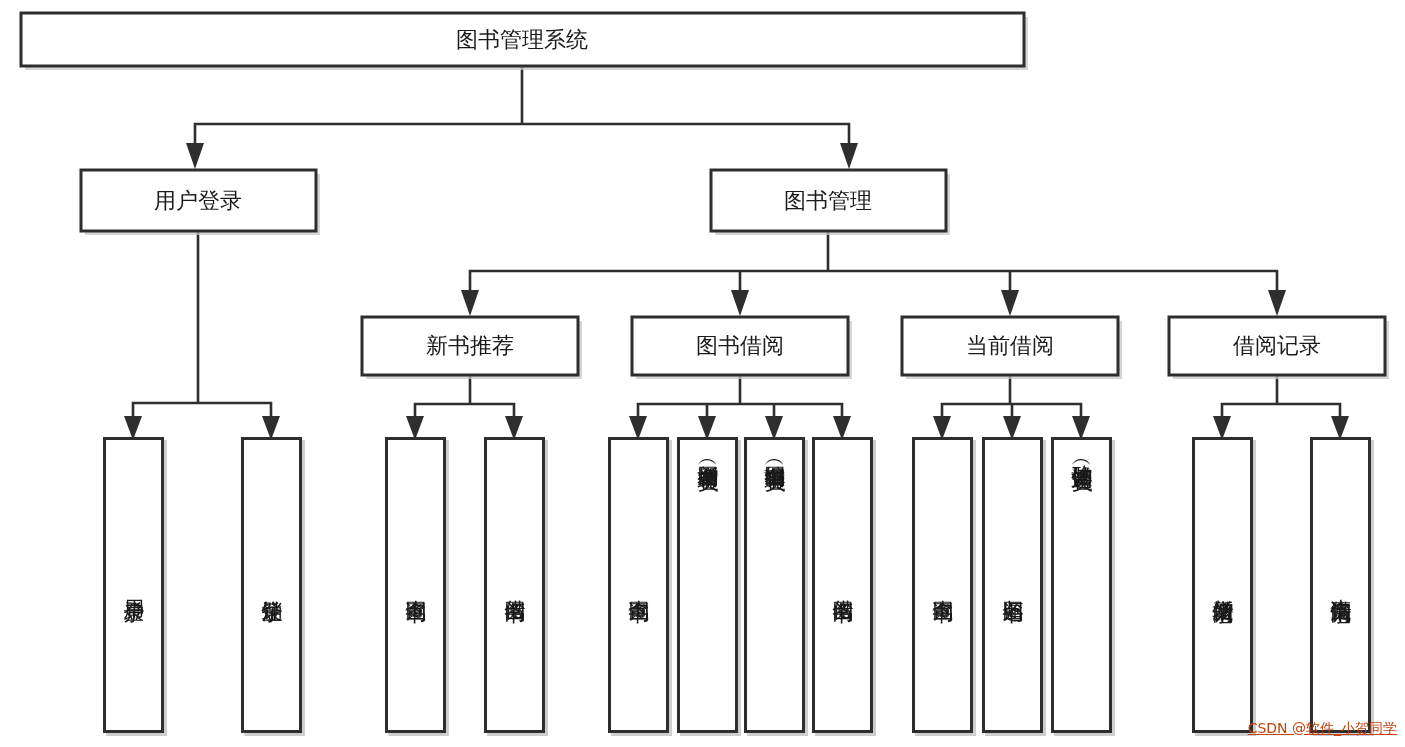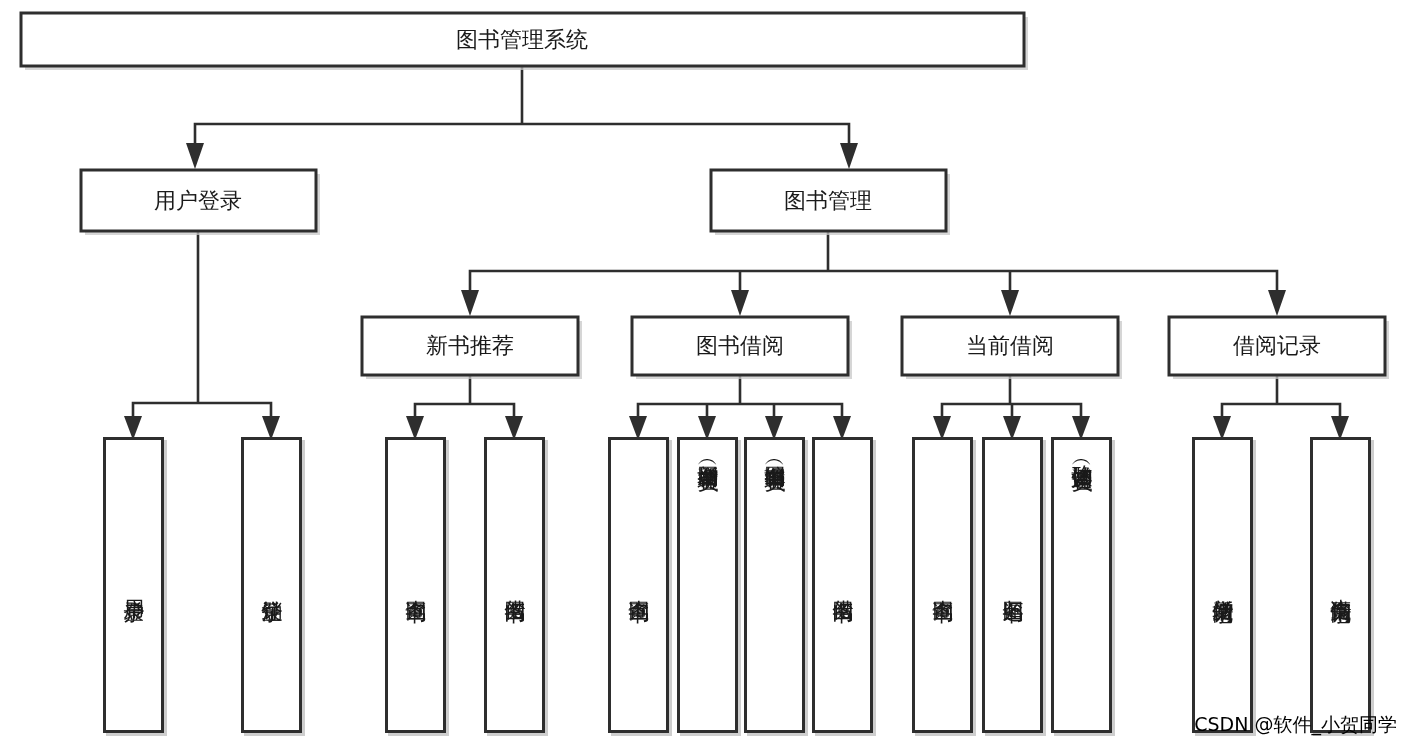--- a/index.html
+++ b/index.html
@@ -72,24 +72,25 @@
   }
   .leaf-text.centered {
     top: 50%;
     transform: translate(-50%, -50%);
   }
   .watermark {
     position: absolute;
     right: 8px;
     bottom: 4px;
     font-family: "DejaVu Sans", "Liberation Sans", sans-serif;
-    font-size: 19px;
-    color: #000000;
+    font-size: 14px;
+    color: #c2410c;
     white-space: nowrap;
     user-select: none;
+    text-decoration: underline;
   }
 </style>
 </head>
 <body>
 
 <div id="diagram-root">
 
   <svg width="1405" height="747" viewBox="0 0 1405 747">
 
     <g>

